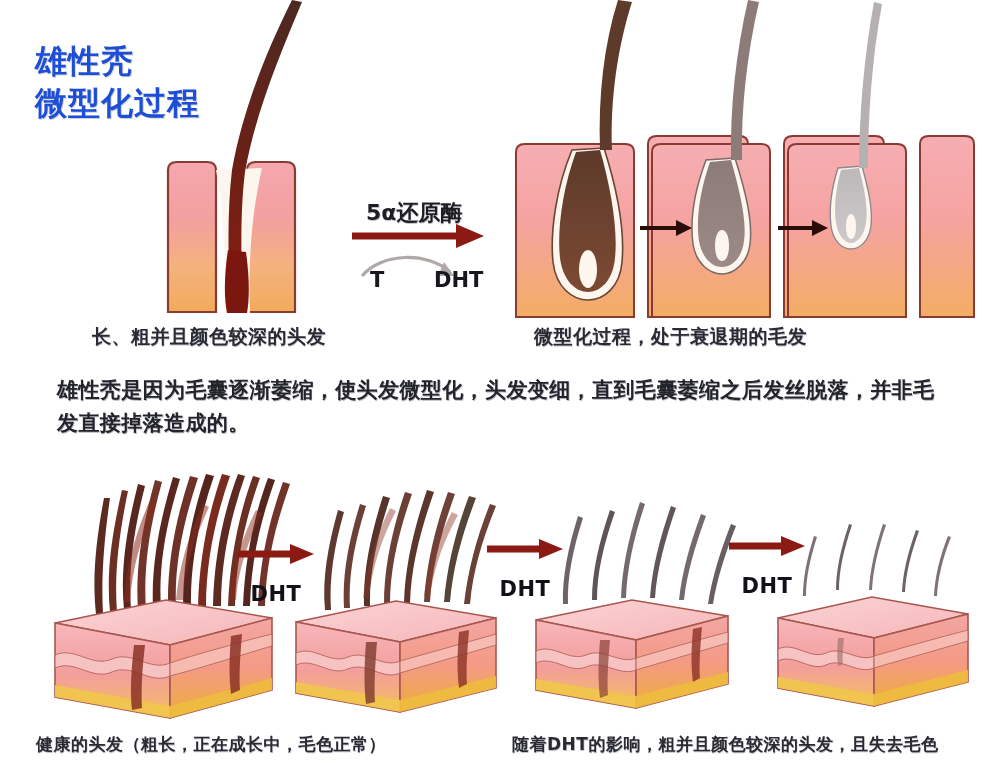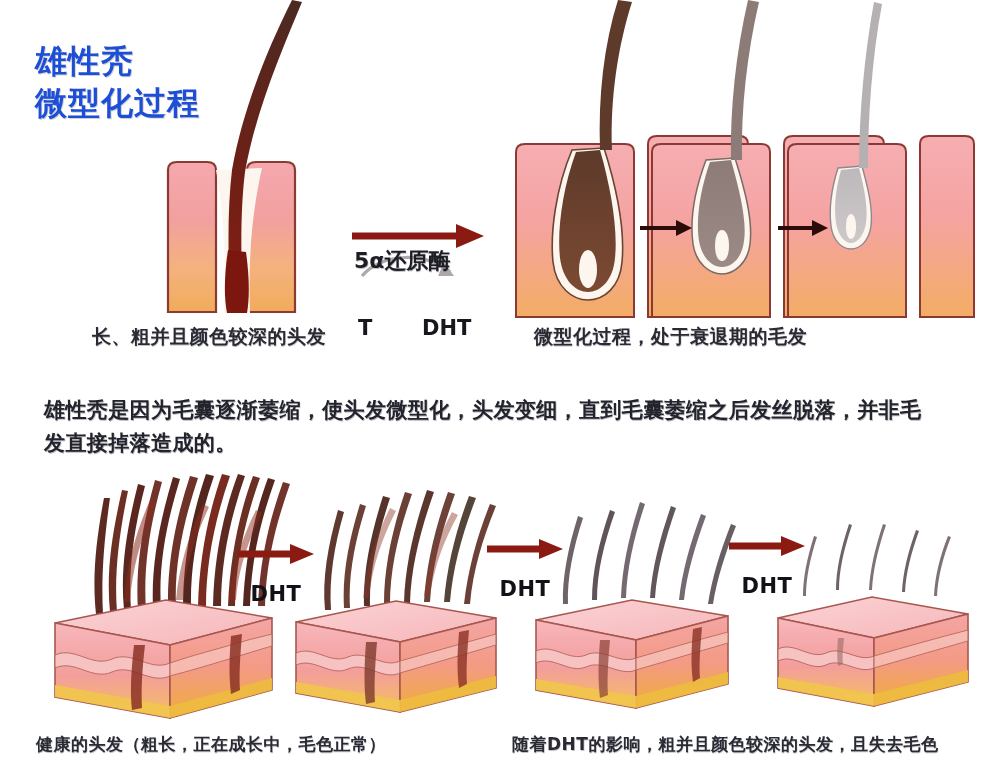--- a/index.html
+++ b/index.html
@@ -24,29 +24,28 @@
   
   .cap{
     position:absolute;font-size:19px;font-weight:bold;color:#2a2a33;
     letter-spacing:.5px;white-space:nowrap;
     text-shadow:.6px .6px 0 rgba(120,120,140,.45);
   }
   .cap-sm{font-size:17px;text-align:center;}
 
   
   #bodytext{
-    position:absolute;left:44px;top:374px;width:890px;
+    position:absolute;left:57px;top:374px;width:890px;
     font-size:21px;line-height:33px;font-weight:bold;color:#23232b;
     letter-spacing:.4px;
     text-shadow:.7px .7px 0 rgba(110,110,130,.5);
-    margin-top:20px;
-  }
-
-  
-  #rxn{position:absolute;left:330px;top:198px;width:170px;height:105px;margin-top:48px;}
+  }
+
+  
+  #rxn{position:absolute;left:342px;top:198px;width:170px;height:105px;}
   #rxn .lbl{
     position:absolute;left:24px;top:0;font-size:22px;font-weight:bold;
     color:#1d1d24;white-space:nowrap;
     text-shadow:.7px .7px 0 rgba(120,120,140,.45);
   }
   #rxn .t{
     position:absolute;left:28px;top:70px;font-size:21px;font-weight:bold;color:#17171d;
   }
   #rxn .dht{
     position:absolute;left:92px;top:70px;font-size:21px;font-weight:bold;color:#17171d;

